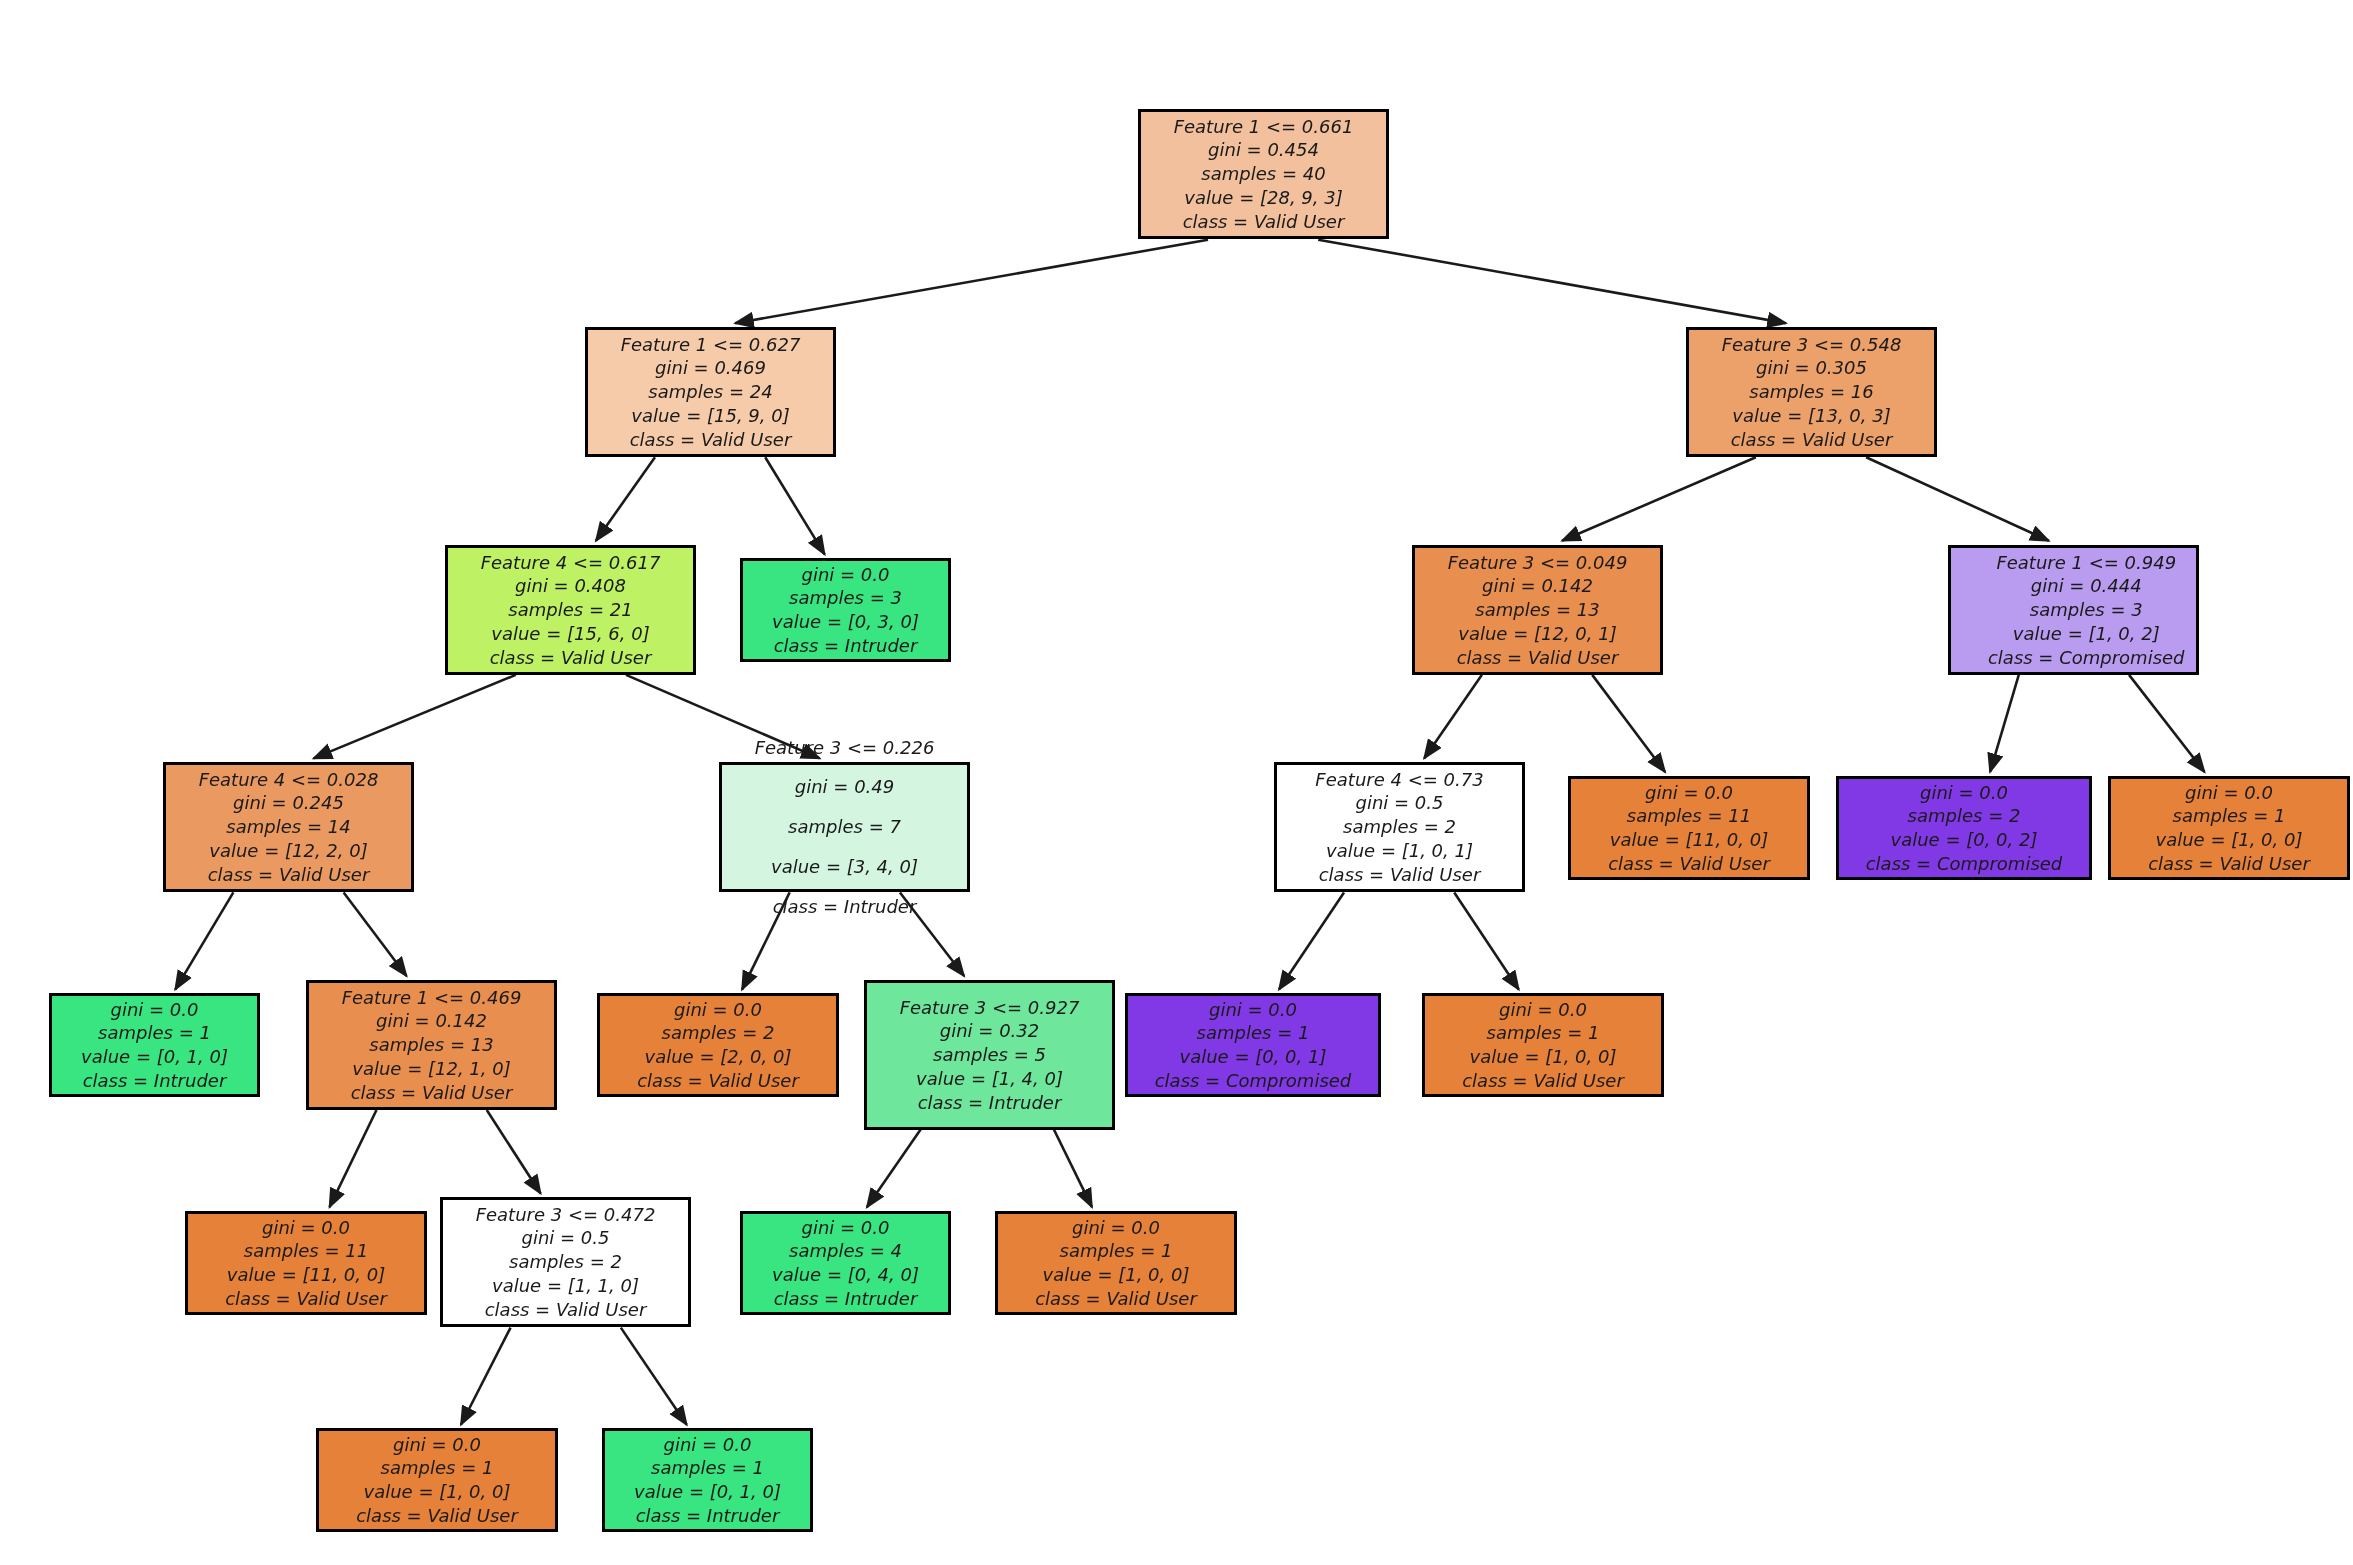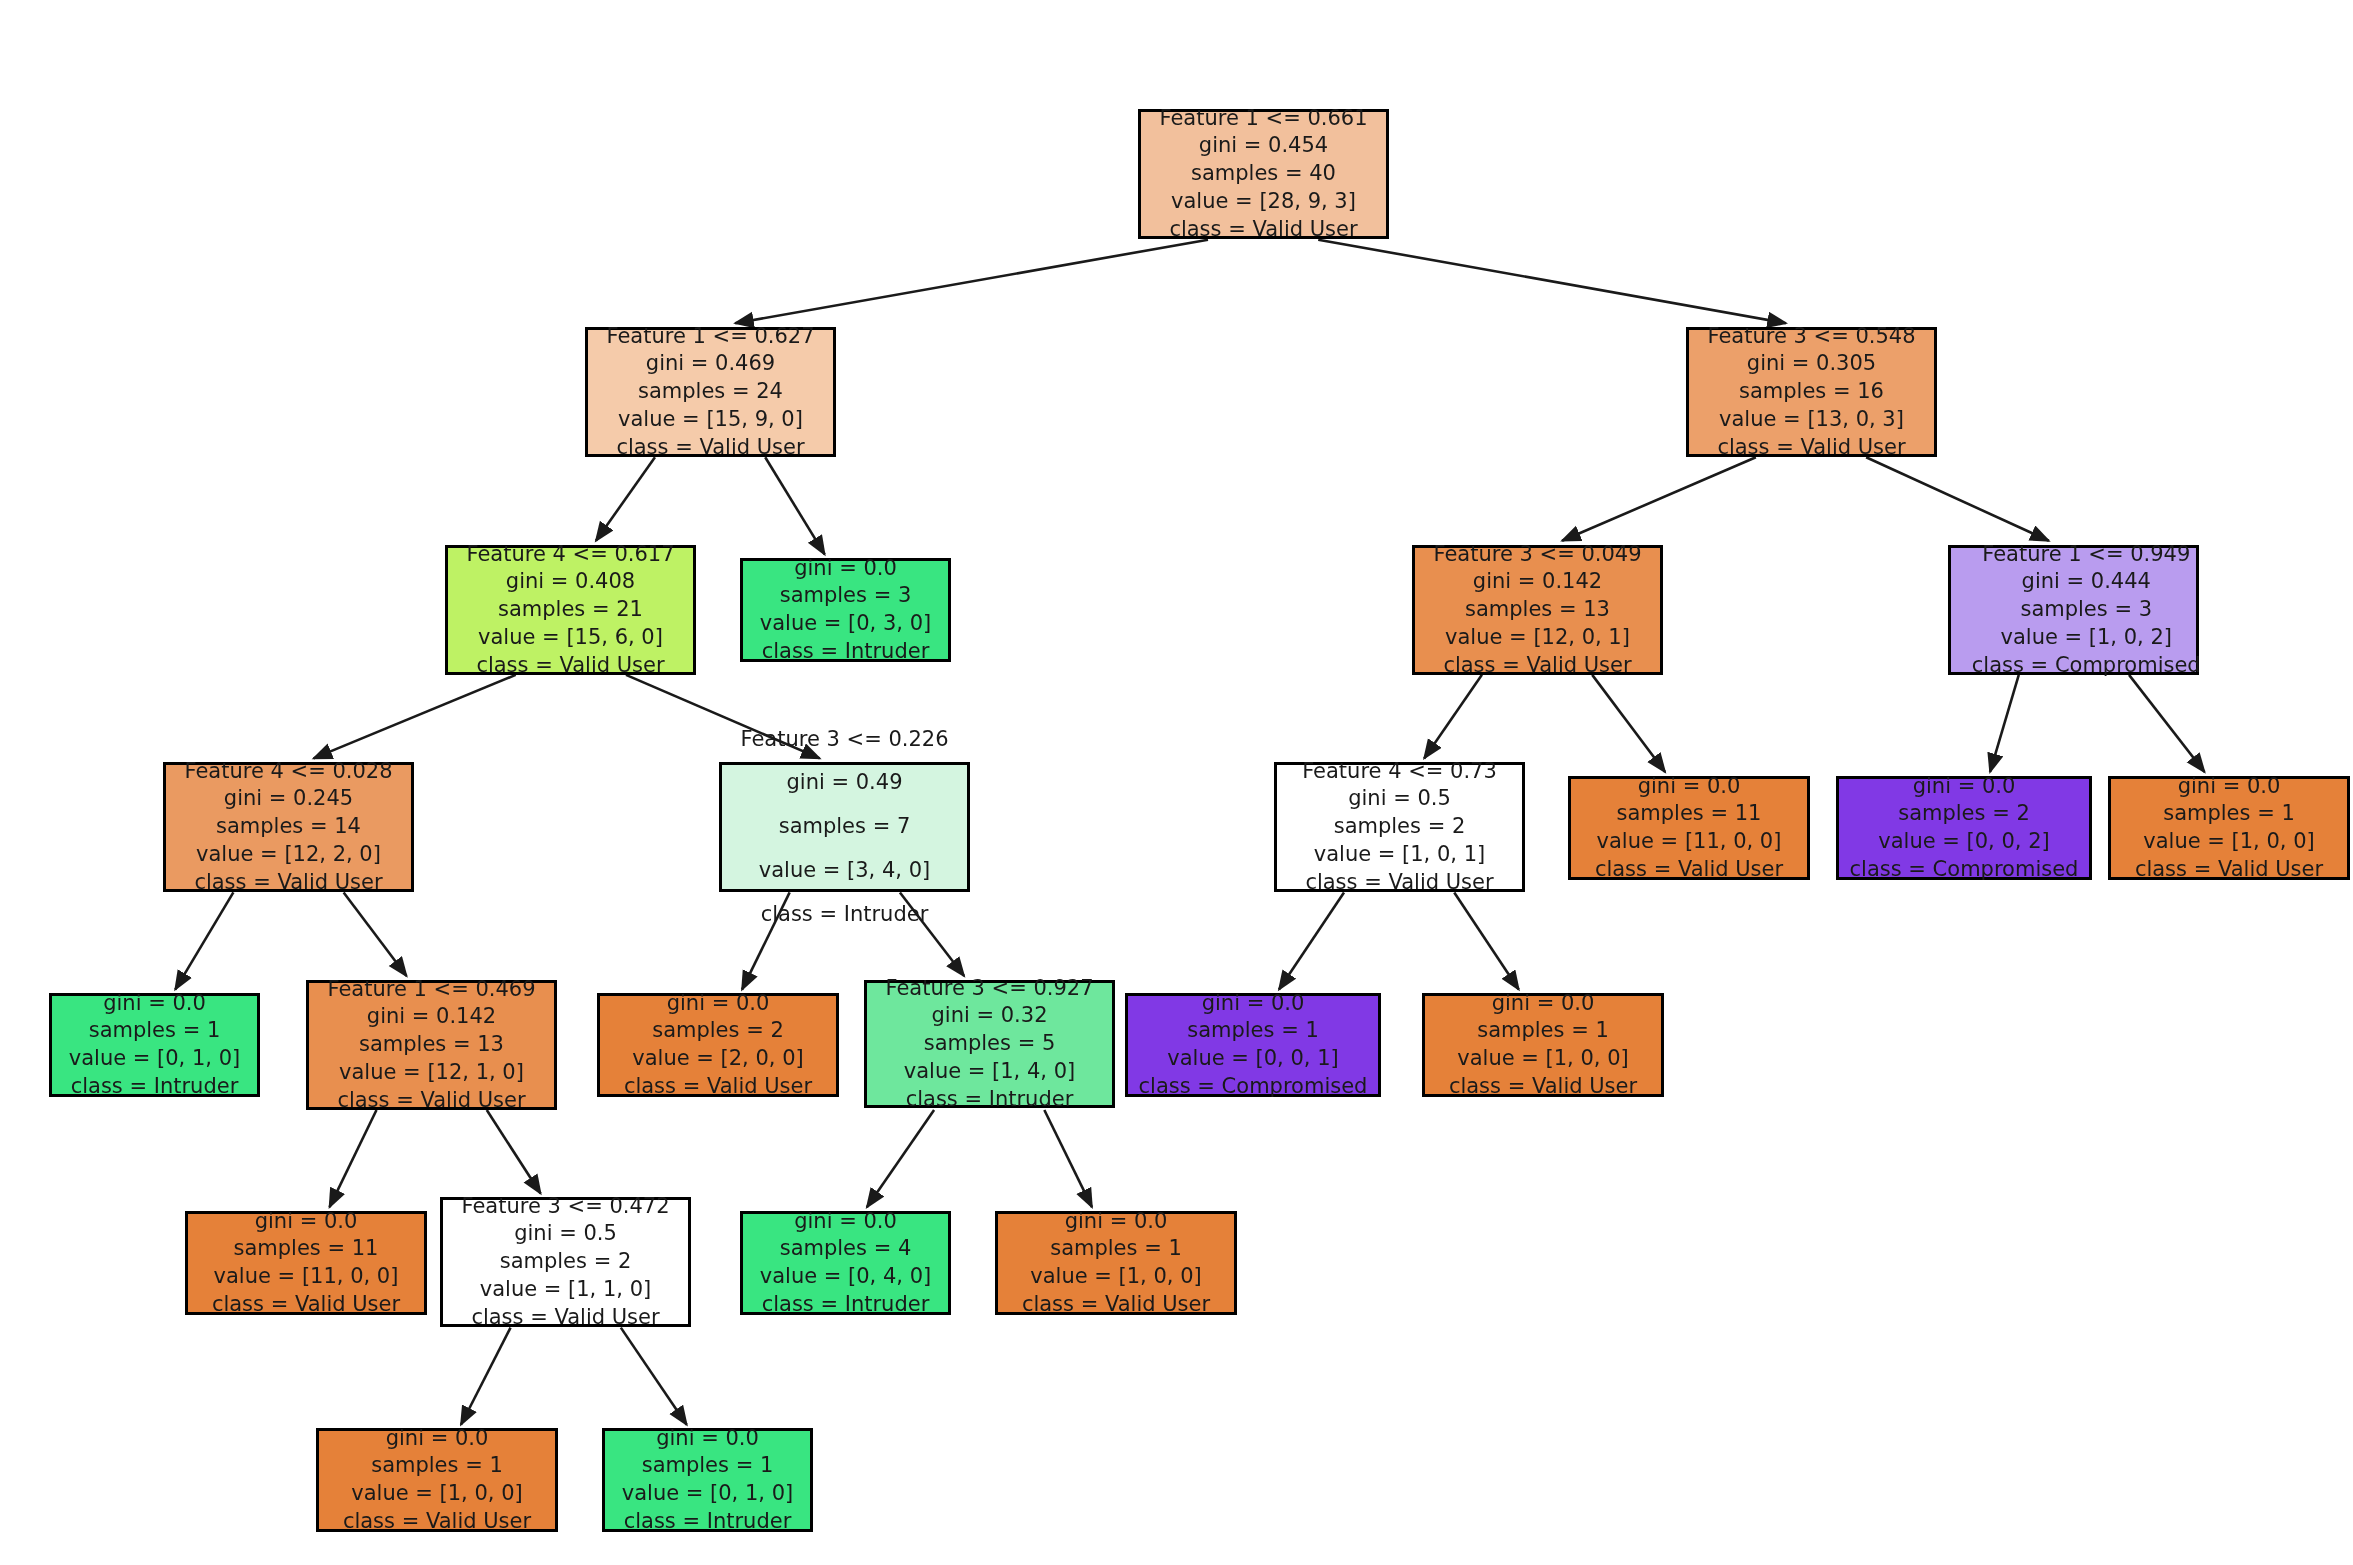--- a/index.html
+++ b/index.html
@@ -37,26 +37,27 @@
   }
   .tree-node {
     position: absolute;
     box-sizing: border-box;
     border: 3.2px solid #000000;
     display: flex;
     flex-direction: column;
     align-items: center;
     justify-content: center;
     text-align: center;
-    font-size: 21px;
+    font-size: 18px;
     line-height: 1.32;
     color: #1a1a1a;
     font-family: "DejaVu Sans", sans-serif;
     white-space: nowrap;
     padding: 2.6px 6.5px;
+    font-style: italic;
   }
   .tree-node .ln { display: block; }
 </style>
 </head>
 <body>
 
 <div id="canvas">
 
 
   <svg id="edge-layer" viewBox="0 0 3635 2418" xmlns="http://www.w3.org/2000/svg">
@@ -193,21 +194,21 @@
         <span class="ln">samples = 13</span>
         <span class="ln">value = [12, 1, 0]</span>
         <span class="ln">class = Valid User</span>
       </div>
       <div class="tree-node" style="left: 597px; top: 993px; width: 242px; height: 104px; background: rgb(229, 129, 57);">
         <span class="ln">gini = 0.0</span>
         <span class="ln">samples = 2</span>
         <span class="ln">value = [2, 0, 0]</span>
         <span class="ln">class = Valid User</span>
       </div>
-      <div class="tree-node" style="left: 864px; top: 980px; width: 251px; height: 128px; background: rgb(110, 231, 157);">
+      <div class="tree-node" style="left: 864px; top: 980px; width: 251px; height: 150px; background: rgb(110, 231, 157);">
         <span class="ln">Feature 3 &lt;= 0.927</span>
         <span class="ln">gini = 0.32</span>
         <span class="ln">samples = 5</span>
         <span class="ln">value = [1, 4, 0]</span>
         <span class="ln">class = Intruder</span>
       </div>
       <div class="tree-node" style="left: 1125px; top: 993px; width: 256px; height: 104px; background: rgb(129, 57, 229);">
         <span class="ln">gini = 0.0</span>
         <span class="ln">samples = 1</span>
         <span class="ln">value = [0, 0, 1]</span>

